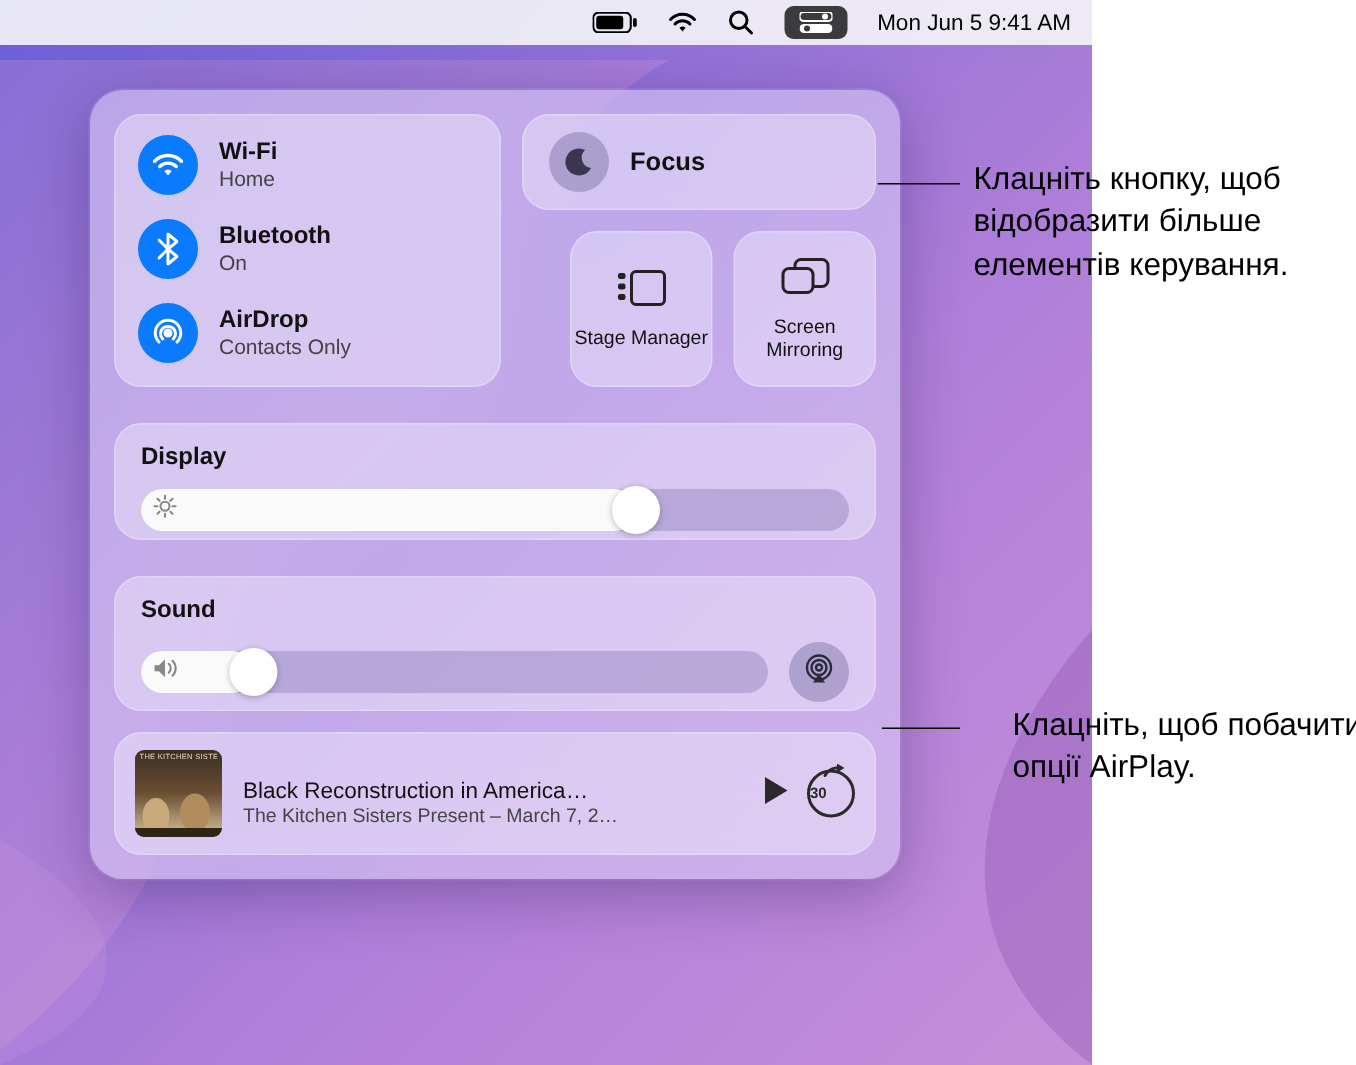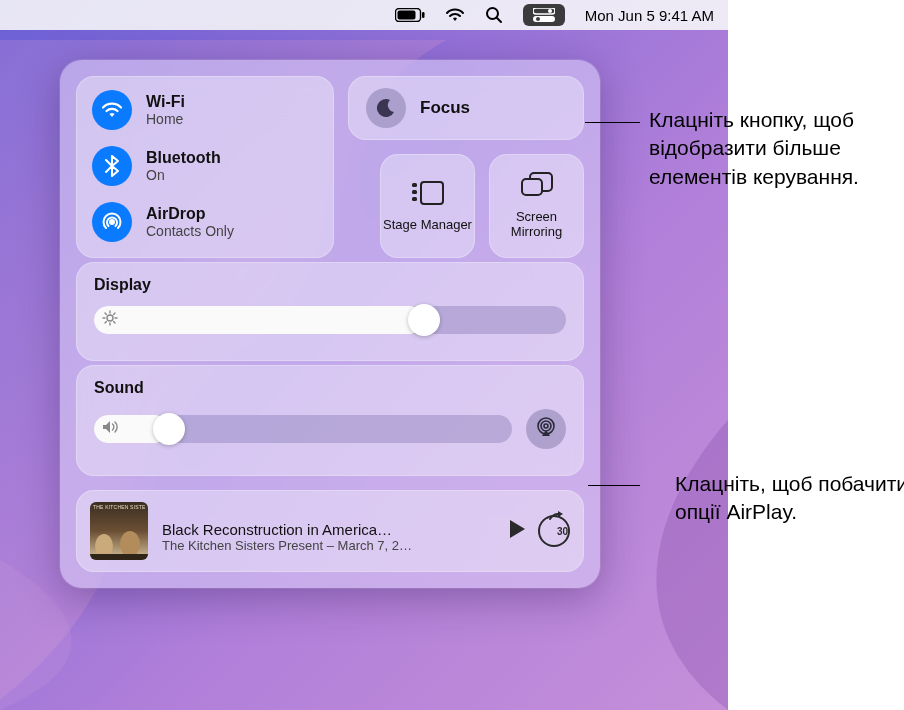--- a/index.html
+++ b/index.html
@@ -108,22 +108,22 @@
     width: 111px; height: 104px;
     display: flex;
     flex-direction: column;
     align-items: center;
     justify-content: center;
     gap: 8px;
   }
   .small-label { font-size: 13px; text-align: center; color: #111; line-height: 1.15; }
 
   .slider-tile {
-    margin-top: 4px;
-    padding: 14px 18px 27px;
+    margin-top: 24px;
+    padding: 14px 18px 6px;
   }
   .slider-tile .heading { font-size: 16px; font-weight: 600; color: #111; margin-bottom: 12px; }
   .slider {
     position: relative;
     height: 28px;
     background: rgba(120,110,170,0.35);
     border-radius: 14px;
     overflow: visible;
   }
   .slider-fill {
@@ -189,21 +189,21 @@
   .media-text { flex: 1; min-width: 0; }
   .media-title { font-size: 15px; font-weight: 400; color: #111; white-space: nowrap; overflow: hidden; text-overflow: ellipsis; margin-top: 12px; }
   .media-sub { font-size: 13px; color: #444; white-space: nowrap; overflow: hidden; text-overflow: ellipsis; }
   .media-controls { display: flex; align-items: center; gap: 12px; }
   .skip-btn {
     width: 32px; height: 32px;
     border-radius: 16px;
     border: 2px solid #2a2a2a;
     display: flex;
     align-items: center;
-    justify-content: flex-end;
+    justify-content: flex-start;
     font-size: 10px;
     font-weight: 600;
     color: #2a2a2a;
     position: relative;
   }
 
   .callout {
     position: absolute;
     font-size: 21px;
     line-height: 1.35;

